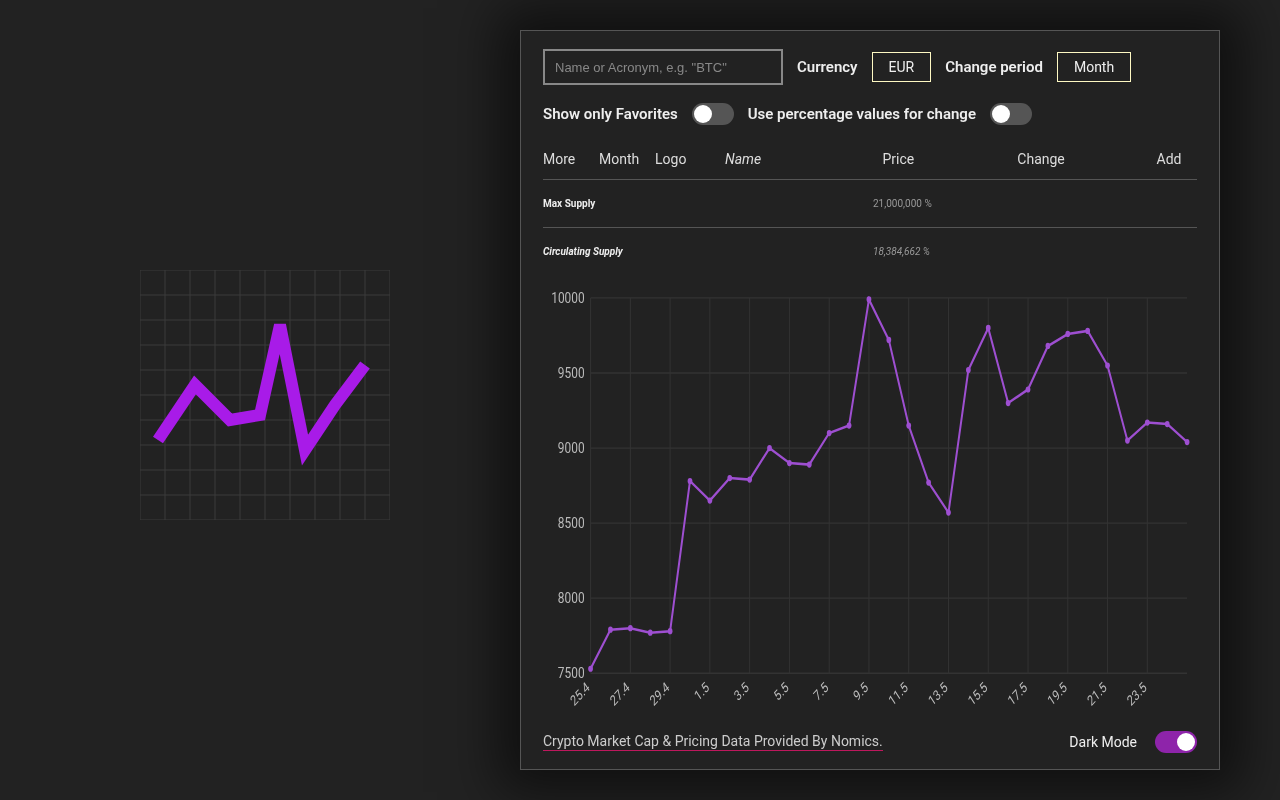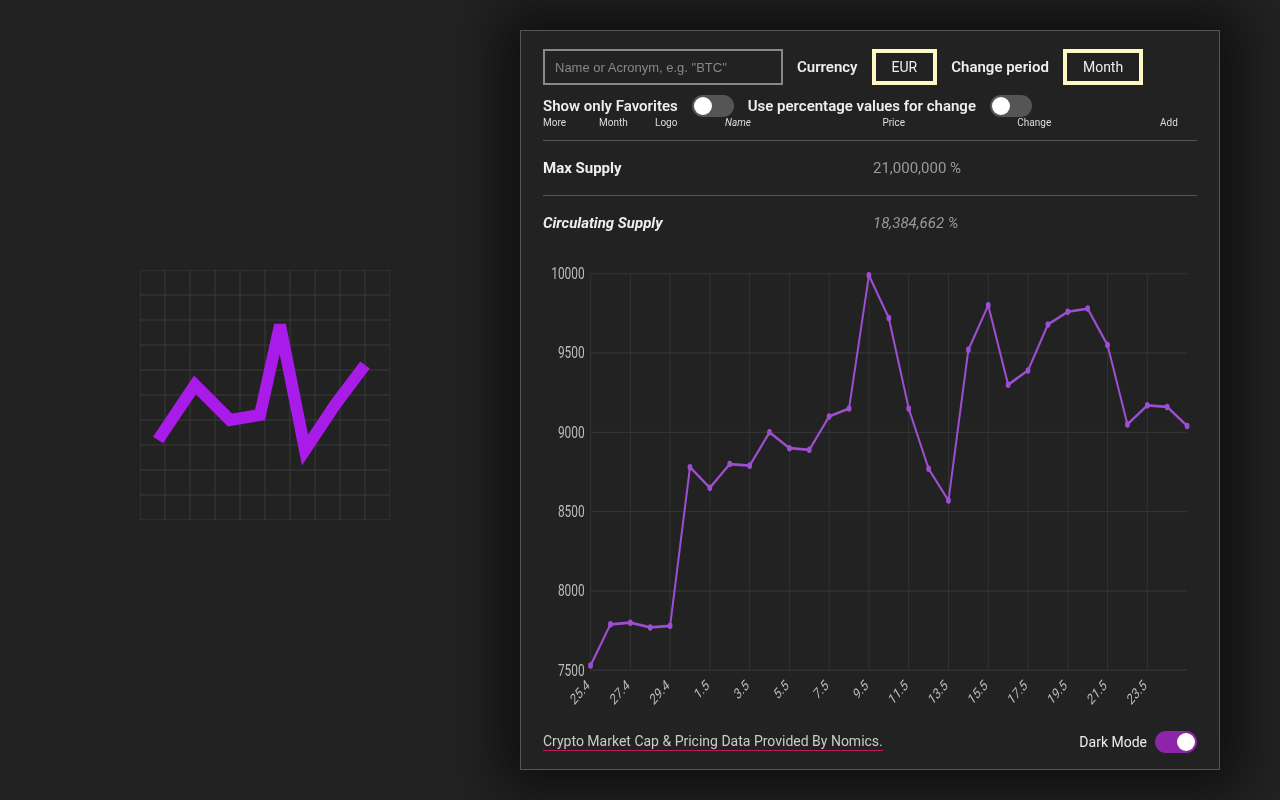--- a/index.html
+++ b/index.html
@@ -58,30 +58,30 @@
     color: #eee;
     height: 36px;
     width: 240px;
     padding: 0 10px;
     font-size: 13px;
     outline: none;
   }
   .search-input::placeholder { color: #888; }
   .ctl-label { color: #eee; font-weight: 600; white-space: nowrap; }
   .select-box {
-    border: 4px solid #fef9c3;
+    border: 1px solid #fef9c3;
     padding: 6px 16px;
     font-size: 14px;
     cursor: pointer;
     white-space: nowrap;
   }
 
   
   .toggle-row {
-    margin-top: 10px;
+    margin-top: 18px;
     display: flex;
     align-items: center;
     gap: 14px;
     font-size: 15px;
   }
   .toggle-label { color: #eee; font-weight: 600; white-space: nowrap; }
   .toggle {
     width: 42px;
     height: 22px;
     border-radius: 22px;
@@ -96,42 +96,43 @@
     border-radius: 50%;
     background: #fff;
     top: 2px; left: 2px;
     transition: left .15s;
   }
   .toggle.on { background: #8e24aa; }
   .toggle.on .knob { left: 22px; }
 
   
   .table-head {
-    display: flex;
-    font-size: 10px;
+    margin-top: 26px;
+    display: flex;
+    font-size: 14px;
     color: #ddd;
     padding-bottom: 12px;
     border-bottom: 1px solid #555;
   }
   .th { white-space: nowrap; }
   .col-more   { width: 56px; }
   .col-rank   { width: 56px; }
   .col-logo   { width: 70px; }
   .col-name   { flex: 1.4; font-style: italic; }
   .col-price  { flex: 1.2; }
   .col-change { flex: 1.1; }
   .col-add    { width: 56px; text-align: center; }
 
   
   .supply-row {
     display: flex;
     justify-content: flex-start;
     padding: 18px 0;
     border-bottom: 1px solid #555;
-    font-size: 15px;
+    font-size: 10px;
   }
   .supply-label { font-weight: 700; width: 330px; }
   .supply-value { color: #999; }
 
   
   .chart-wrap { margin-top: 10px; flex: 1; position: relative; }
   .chart-wrap svg { width: 100%; height: 100%; }
   .ytick text { fill: #bbb; font-size: 12px; text-anchor: end; }
   .xtick text { fill: #bbb; font-size: 11px; text-anchor: end; }
   .gridline { stroke: #333; stroke-width: 1; }
@@ -140,21 +141,21 @@
 
   
   .footer {
     display: flex;
     justify-content: space-between;
     align-items: center;
     margin-top: 6px;
     font-size: 14px;
   }
   .attribution { color: #ccc; border-bottom: 1px solid #be185d; padding-bottom: 1px; cursor: pointer; }
-  .dark-mode-wrap { display: flex; align-items: center; gap: 8px; }
+  .dark-mode-wrap { display: flex; align-items: center; gap: 18px; }
 </style>
 </head>
 <body>
 
 <div class="logo-area">
   <svg class="logo-grid" viewBox="0 0 250 250">
     <g>
       <line x1="0" y1="0" x2="250" y2="0"></line>
         <line x1="0" y1="25" x2="250" y2="25"></line>
       <line x1="0" y1="50" x2="250" y2="50"></line>

